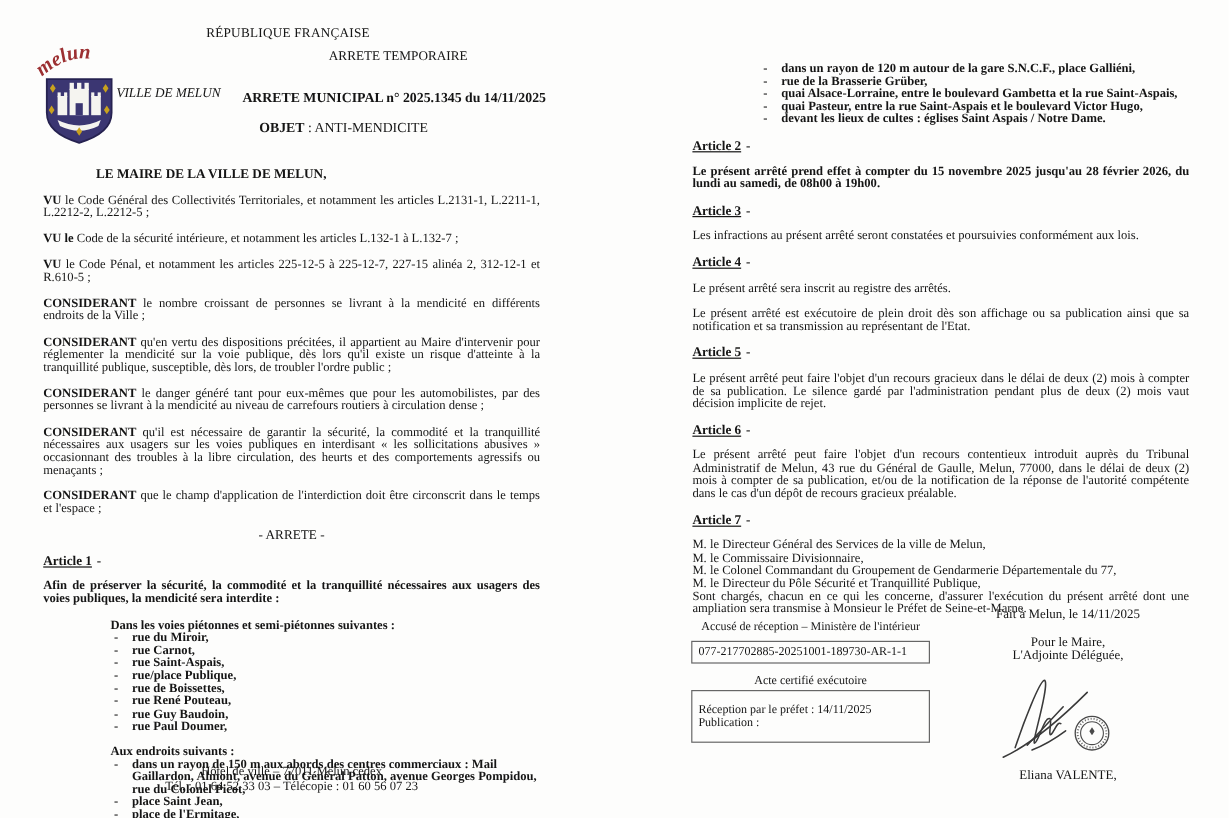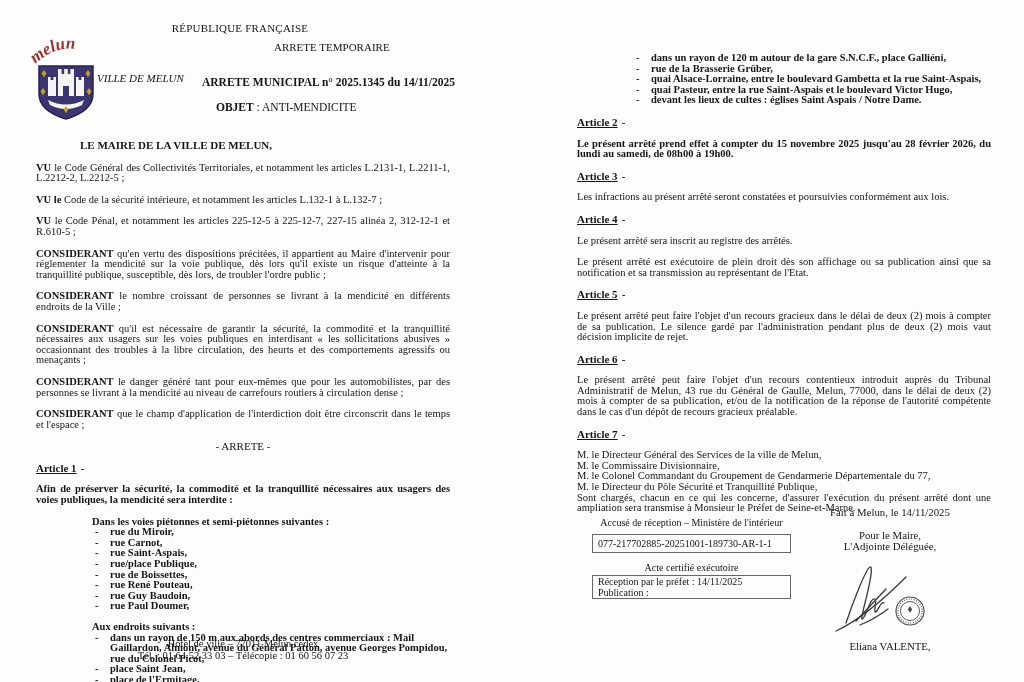--- a/index.html
+++ b/index.html
@@ -44,25 +44,25 @@
 
   .officials div { text-align:left; }
   .closing { margin-top:11px; }
 
   
   .foot { position:absolute; left:36px; top:638px; width:414px; text-align:center;
           font-size:10.5px; line-height:11.5px; }
 
   
   .receipt { position:absolute; left:576px; top:517px; width:199px; font-size:10px;
-             line-height:11px;margin-left:16px; }
+             line-height:11px; }
   .receipt .r-title { text-align:center; }
   .receipt .box { border:1px solid #666; margin-top:6px; padding:3px 5px; }
   .receipt .r-cert { text-align:center; margin-top:9px; }
-  .receipt .box2 { margin-top:2px; padding:0 5px; }
+  .receipt .box2 { margin-top:2px; padding:10px 5px; }
 
   
   .sig { position:absolute; left:788px; top:507px; width:204px; text-align:center;
          font-size:10.8px; line-height:11.5px; }
   .sig .fm { margin-top:11px; }
   .sig .sig-art { margin-top:4px; height:82px; position:relative; }
   .sig .sig-art svg { position:absolute; left:42px; top:0; }
   .sig .name { margin-top:2px; }
 </style>
 </head>
@@ -110,24 +110,24 @@
   <div class="h-ville">VILLE DE MELUN</div>
   <div class="h-muni">ARRETE MUNICIPAL n° 2025.1345 du 14/11/2025</div>
   <div class="h-objet"><span class="b">OBJET</span><span> : ANTI-MENDICITE</span></div>
 
   <div class="col col-left">
     <div class="maire-title">LE MAIRE DE LA VILLE DE MELUN,</div>
 
     <p class="para"><span class="b">VU</span><span> le Code Général des Collectivités Territoriales, et notamment les articles L.2131-1, L.2211-1, L.2212-2, L.2212-5 ;</span></p>
     <p class="para"><span class="b">VU le</span><span> Code de la sécurité intérieure, et notamment les articles L.132-1 à L.132-7 ;</span></p>
     <p class="para"><span class="b">VU</span><span> le Code Pénal, et notamment les articles 225-12-5 à 225-12-7, 227-15 alinéa 2, 312-12-1 et R.610-5 ;</span></p>
+    <p class="para"><span class="b">CONSIDERANT</span><span> le nombre croissant de personnes se livrant à la mendicité en différents endroits de la Ville ;</span></p>
     <p class="para"><span class="b">CONSIDERANT</span><span> qu'en vertu des dispositions précitées, il appartient au Maire d'intervenir pour réglementer la mendicité sur la voie publique, dès lors qu'il existe un risque d'atteinte à la tranquillité publique, susceptible, dès lors, de troubler l'ordre public ;</span></p>
-    <p class="para"><span class="b">CONSIDERANT</span><span> le nombre croissant de personnes se livrant à la mendicité en différents endroits de la Ville ;</span></p>
+    <p class="para"><span class="b">CONSIDERANT</span><span> le danger généré tant pour eux-mêmes que pour les automobilistes, par des personnes se livrant à la mendicité au niveau de carrefours routiers à circulation dense ;</span></p>
     <p class="para"><span class="b">CONSIDERANT</span><span> qu'il est nécessaire de garantir la sécurité, la commodité et la tranquillité nécessaires aux usagers sur les voies publiques en interdisant « les sollicitations abusives » occasionnant des troubles à la libre circulation, des heurts et des comportements agressifs ou menaçants ;</span></p>
-    <p class="para"><span class="b">CONSIDERANT</span><span> le danger généré tant pour eux-mêmes que pour les automobilistes, par des personnes se livrant à la mendicité au niveau de carrefours routiers à circulation dense ;</span></p>
     <p class="para"><span class="b">CONSIDERANT</span><span> que le champ d'application de l'interdiction doit être circonscrit dans le temps et l'espace ;</span></p>
 
     <div class="arrete-h">- ARRETE -</div>
 
     <div class="art-h"><span class="u">Article 1</span><span class="suf">-</span></div>
 
     <p class="para b intro">Afin de préserver la sécurité, la commodité et la tranquillité nécessaires aux usagers des voies publiques, la mendicité sera interdite :</p>
     <div class="sub-h b">Dans les voies piétonnes et semi-piétonnes suivantes :</div>
 
     <div class="li b">

